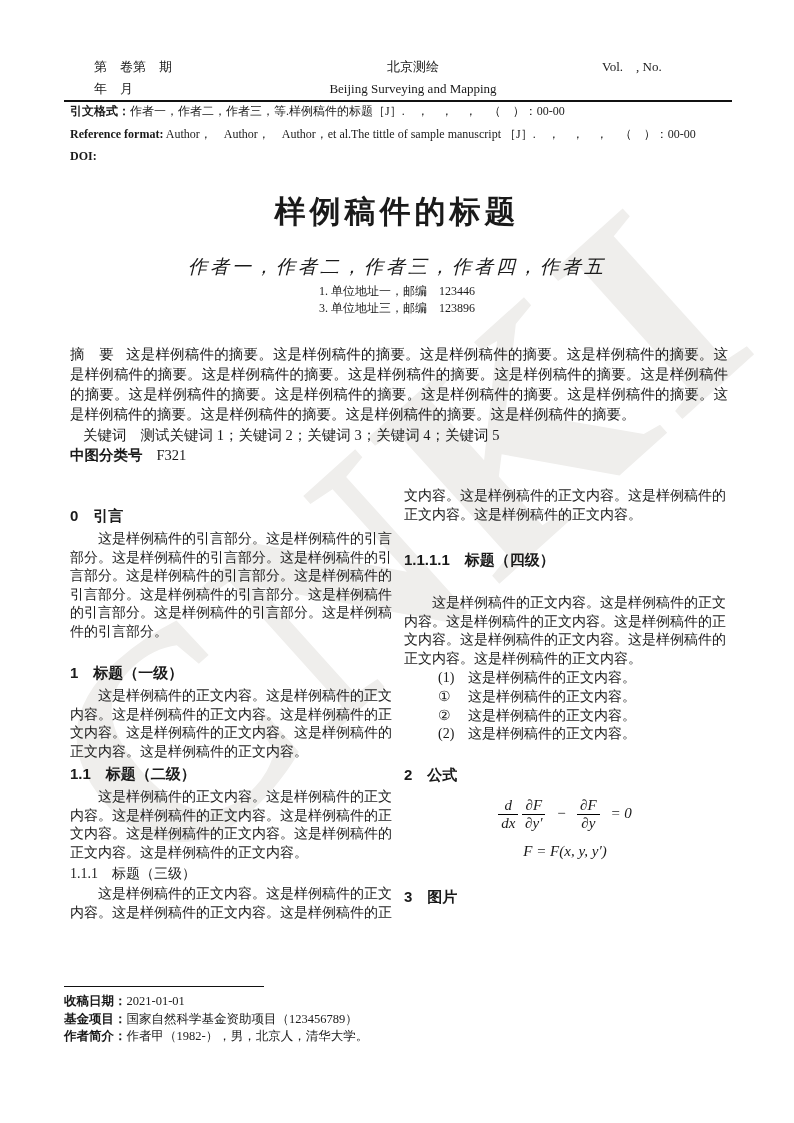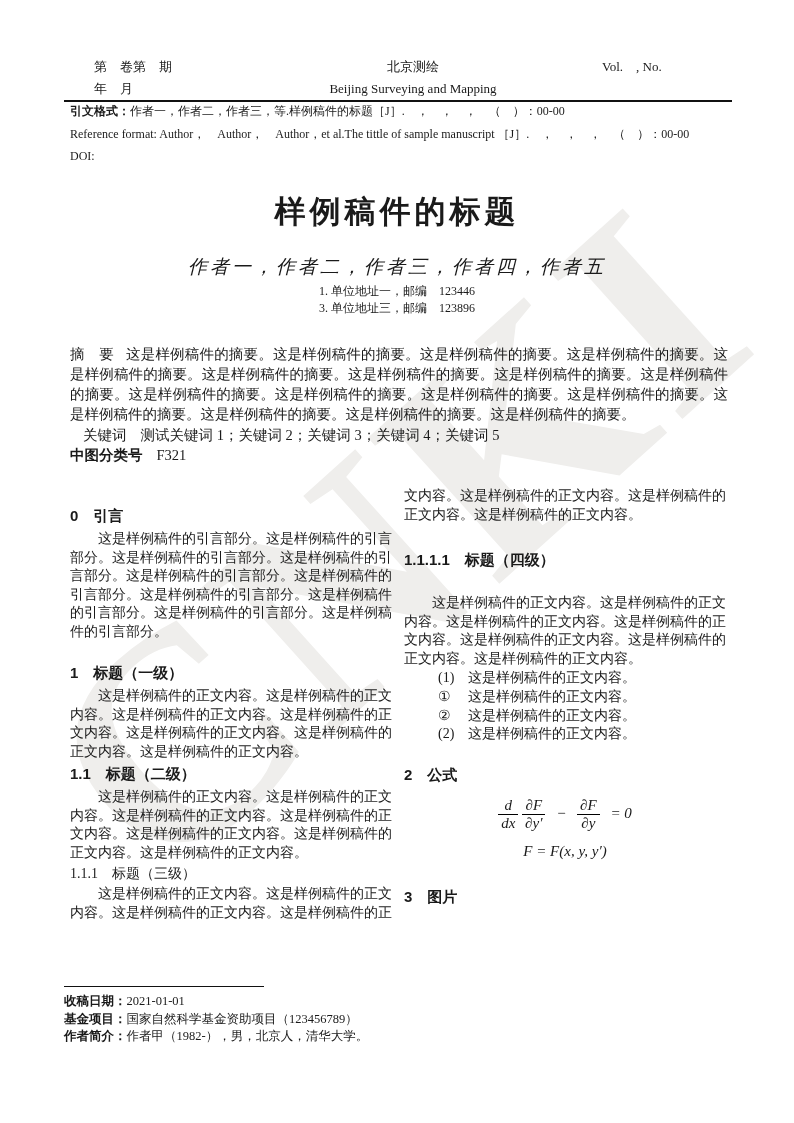--- a/index.html
+++ b/index.html
@@ -26,21 +26,21 @@
   
   .hdr { left:70px; right:62px; top:56px; display:flex; font-size:13px; line-height:22px; }
   .hdr .h-left  { width:130px;margin-left:24px; }
   .hdr .h-mid   { flex:1; text-align:center; }
   .hdr .h-right { width:130px; text-align:left; }
   .rule { left:64px; right:62px; top:100px; border-top:2.5px solid #111; height:0; }
 
   
   .cite { left:70px; right:58px; top:100px; font-size:12px; line-height:22.5px; }
   .cite .lab-cn { font-family:"Liberation Sans","DejaVu Sans",sans-serif; font-weight:bold; }
-  .cite .lab-en { font-weight:normal; }
+  .cite .lab-en { font-weight:bold; }
 
   
   .title   { left:0; width:794px; top:191px; text-align:center; font-size:31px; font-weight:bold; letter-spacing:4px; }
   .authors { left:0; width:794px; top:254px; text-align:center; font-size:19px; font-style:italic; letter-spacing:3px; }
   .affils  { left:0; width:794px; top:283px; text-align:center; font-size:12px; line-height:16.5px; }
 
   
   .abs { left:70px; width:658px; top:344px; font-size:14.5px; line-height:20px; }
   .abs .abs-p { text-align:justify; word-break:break-all; }
   .abs .abs-label { margin-right:12px; }

